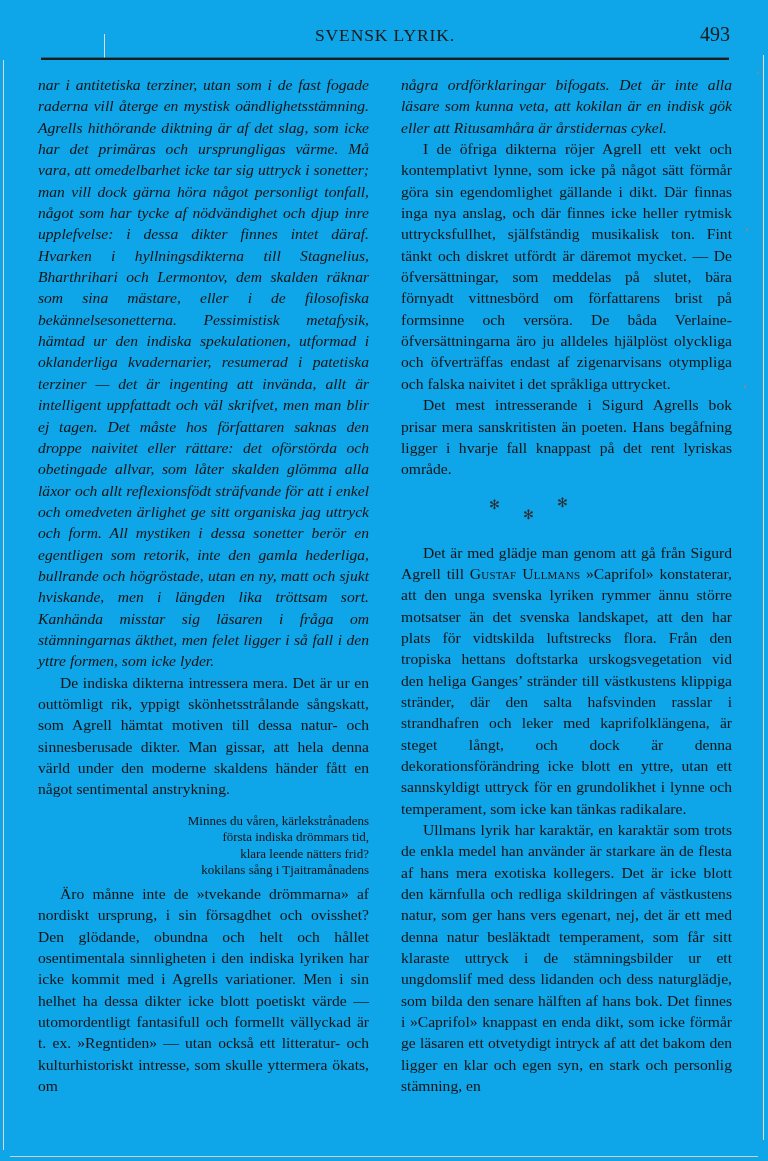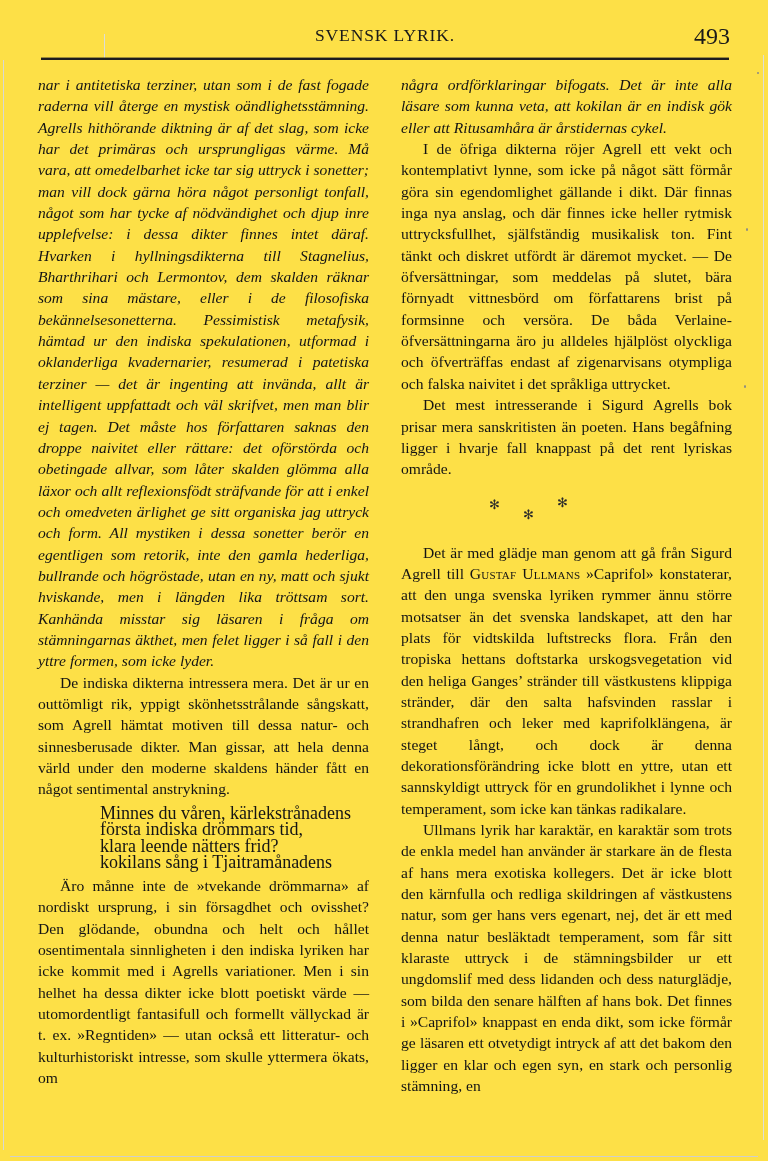--- a/index.html
+++ b/index.html
@@ -14,21 +14,21 @@
     font-family: "Liberation Serif", "DejaVu Serif", serif;
     color: #141414;
     overflow: hidden;
   }
 
   .page {
     position: absolute;
     left: 0; top: 0;
     width: 768px;
     height: 1161px;
-    background: #fde047;
+    background: #0ea5e9;
   }
 
   
   .edge-left {
     position: absolute;
     left: 3px; top: 60px;
     width: 1px; height: 1090px;
     background: #d8d8d4;
   }
   .edge-right {
@@ -64,21 +64,21 @@
     width: 100%;
     text-align: center;
     font-size: 17.5px;
     letter-spacing: 0.9px;
     color: #1a1a1a;
   }
   .runhead-folio {
     position: absolute;
     right: 0;
     top: -2px;
-    font-size: 24px;
+    font-size: 20px;
     color: #1a1a1a;
   }
   .runhead-rule {
     position: absolute;
     left: 41px;
     top: 58px;
     width: 688px;
     height: 2px;
     background: #1d1d1d;
   }
@@ -117,25 +117,25 @@
     margin: 0;
     text-indent: 22px;
   }
   .col p.noindent { text-indent: 0; font-style: italic; }
 
   
   .col p { text-align-last: left; }
 
   
   .verse {
-    margin: 5px 0 4px 0;
+    margin: 13px 0 4px 0;
     padding-left: 62px;
-    font-size: 18px;
+    font-size: 13px;
     line-height: 16.6px;
-    text-align: left;
+    text-align: right;
     text-indent: 0;
   }
   .verse div { white-space: nowrap; }
 
   
   .ornament {
     position: relative;
     height: 44px;
     margin: 12px 0 6px 0;
     text-indent: 0;

